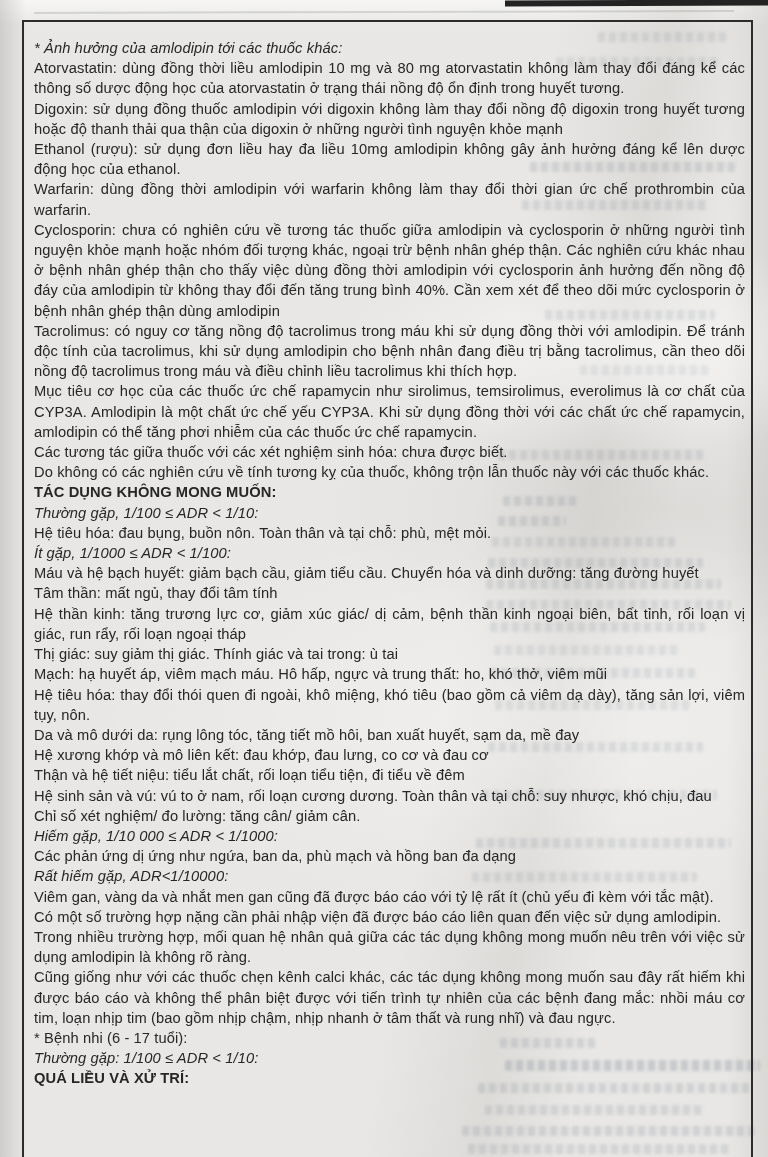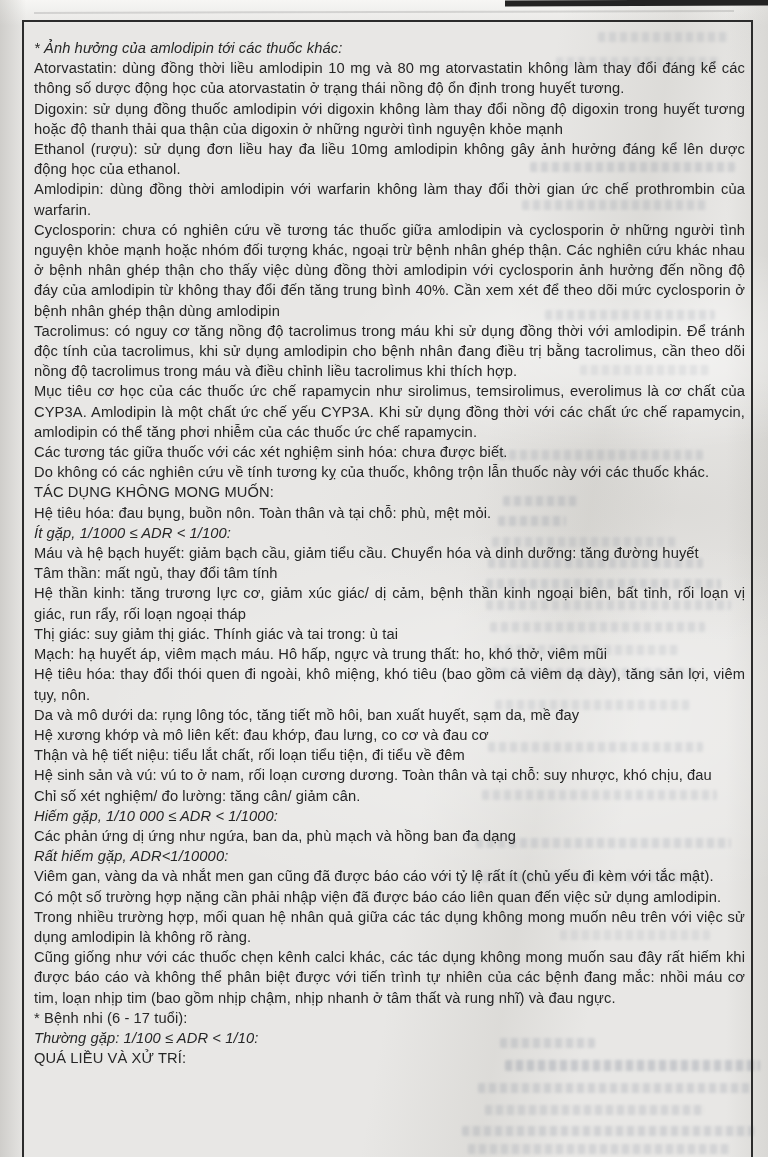--- a/index.html
+++ b/index.html
@@ -44,21 +44,21 @@
     padding:16px 6px 0 10px;
   }
   .doc-box p{
     margin:0;
     font-size:14.7px;line-height:20.2px;
     color:#262626;
     text-align:justify;
     letter-spacing:0.1px;
   }
   .it{font-style:italic;}
-  .hd{font-weight:400;letter-spacing:0.2px;}
+  .hd{font-weight:700;letter-spacing:0.2px;}
 </style>
 </head>
 <body>
 
 <div class="page">
   <div class="paper"></div>
   <div class="top-bar"></div>
   <div class="edge-line"></div>
 
   <div class="ghost" style="left:598px;top:32px;width:130px;opacity:.40"></div>
@@ -88,27 +88,28 @@
   <div class="ghost" style="left:478px;top:1083px;width:272px;opacity:.50"></div>
   <div class="ghost" style="left:485px;top:1105px;width:220px;opacity:.45"></div>
   <div class="ghost" style="left:462px;top:1126px;width:292px;opacity:.50"></div>
   <div class="ghost" style="left:468px;top:1144px;width:262px;opacity:.45"></div>
 
   <div class="doc-box">
     <p class="it">* Ảnh hưởng của amlodipin tới các thuốc khác:</p>
     <p>Atorvastatin: dùng đồng thời liều amlodipin 10 mg và 80 mg atorvastatin không làm thay đổi đáng kể các thông số dược động học của atorvastatin ở trạng thái nồng độ ổn định trong huyết tương.</p>
     <p>Digoxin: sử dụng đồng thuốc amlodipin với digoxin không làm thay đổi nồng độ digoxin trong huyết tương hoặc độ thanh thải qua thận của digoxin ở những người tình nguyện khỏe mạnh</p>
     <p>Ethanol (rượu): sử dụng đơn liều hay đa liều 10mg amlodipin không gây ảnh hưởng đáng kể lên dược động học của ethanol.</p>
-    <p>Amlodipin: dùng đồng thời amlodipin với warfarin không làm thay đổi thời gian ức chế prothrombin của warfarin.</p>
+    <p>Warfarin: dùng đồng thời amlodipin với warfarin không làm thay đổi thời gian ức chế prothrombin của warfarin.</p>
     <p>Cyclosporin: chưa có nghiên cứu về tương tác thuốc giữa amlodipin và cyclosporin ở những người tình nguyện khỏe mạnh hoặc nhóm đối tượng khác, ngoại trừ bệnh nhân ghép thận. Các nghiên cứu khác nhau ở bệnh nhân ghép thận cho thấy việc dùng đồng thời amlodipin với cyclosporin ảnh hưởng đến nồng độ đáy của amlodipin từ không thay đổi đến tăng trung bình 40%. Cần xem xét để theo dõi mức cyclosporin ở bệnh nhân ghép thận dùng amlodipin</p>
     <p>Tacrolimus: có nguy cơ tăng nồng độ tacrolimus trong máu khi sử dụng đồng thời với amlodipin. Để tránh độc tính của tacrolimus, khi sử dụng amlodipin cho bệnh nhân đang điều trị bằng tacrolimus, cần theo dõi nồng độ tacrolimus trong máu và điều chỉnh liều tacrolimus khi thích hợp.</p>
     <p>Mục tiêu cơ học của các thuốc ức chế rapamycin như sirolimus, temsirolimus, everolimus là cơ chất của CYP3A. Amlodipin là một chất ức chế yếu CYP3A. Khi sử dụng đồng thời với các chất ức chế rapamycin, amlodipin có thể tăng phơi nhiễm của các thuốc ức chế rapamycin.</p>
     <p>Các tương tác giữa thuốc với các xét nghiệm sinh hóa: chưa được biết.</p>
     <p>Do không có các nghiên cứu về tính tương kỵ của thuốc, không trộn lẫn thuốc này với các thuốc khác.</p>
     <p class="hd">TÁC DỤNG KHÔNG MONG MUỐN:</p>
+    <p class="it">Thường gặp, 1/100 ≤ ADR &lt; 1/10:</p>
     <p>Hệ tiêu hóa: đau bụng, buồn nôn. Toàn thân và tại chỗ: phù, mệt mỏi.</p>
     <p class="it">Ít gặp, 1/1000 ≤ ADR &lt; 1/100:</p>
     <p>Máu và hệ bạch huyết: giảm bạch cầu, giảm tiểu cầu. Chuyển hóa và dinh dưỡng: tăng đường huyết</p>
     <p>Tâm thần: mất ngủ, thay đổi tâm tính</p>
     <p>Hệ thần kinh: tăng trương lực cơ, giảm xúc giác/ dị cảm, bệnh thần kinh ngoại biên, bất tỉnh, rối loạn vị giác, run rẩy, rối loạn ngoại tháp</p>
     <p>Thị giác: suy giảm thị giác. Thính giác và tai trong: ù tai</p>
     <p>Mạch: hạ huyết áp, viêm mạch máu. Hô hấp, ngực và trung thất: ho, khó thở, viêm mũi</p>
     <p>Hệ tiêu hóa: thay đổi thói quen đi ngoài, khô miệng, khó tiêu (bao gồm cả viêm dạ dày), tăng sản lợi, viêm tụy, nôn.</p>
     <p>Da và mô dưới da: rụng lông tóc, tăng tiết mồ hôi, ban xuất huyết, sạm da, mề đay</p>
     <p>Hệ xương khớp và mô liên kết: đau khớp, đau lưng, co cơ và đau cơ</p>

